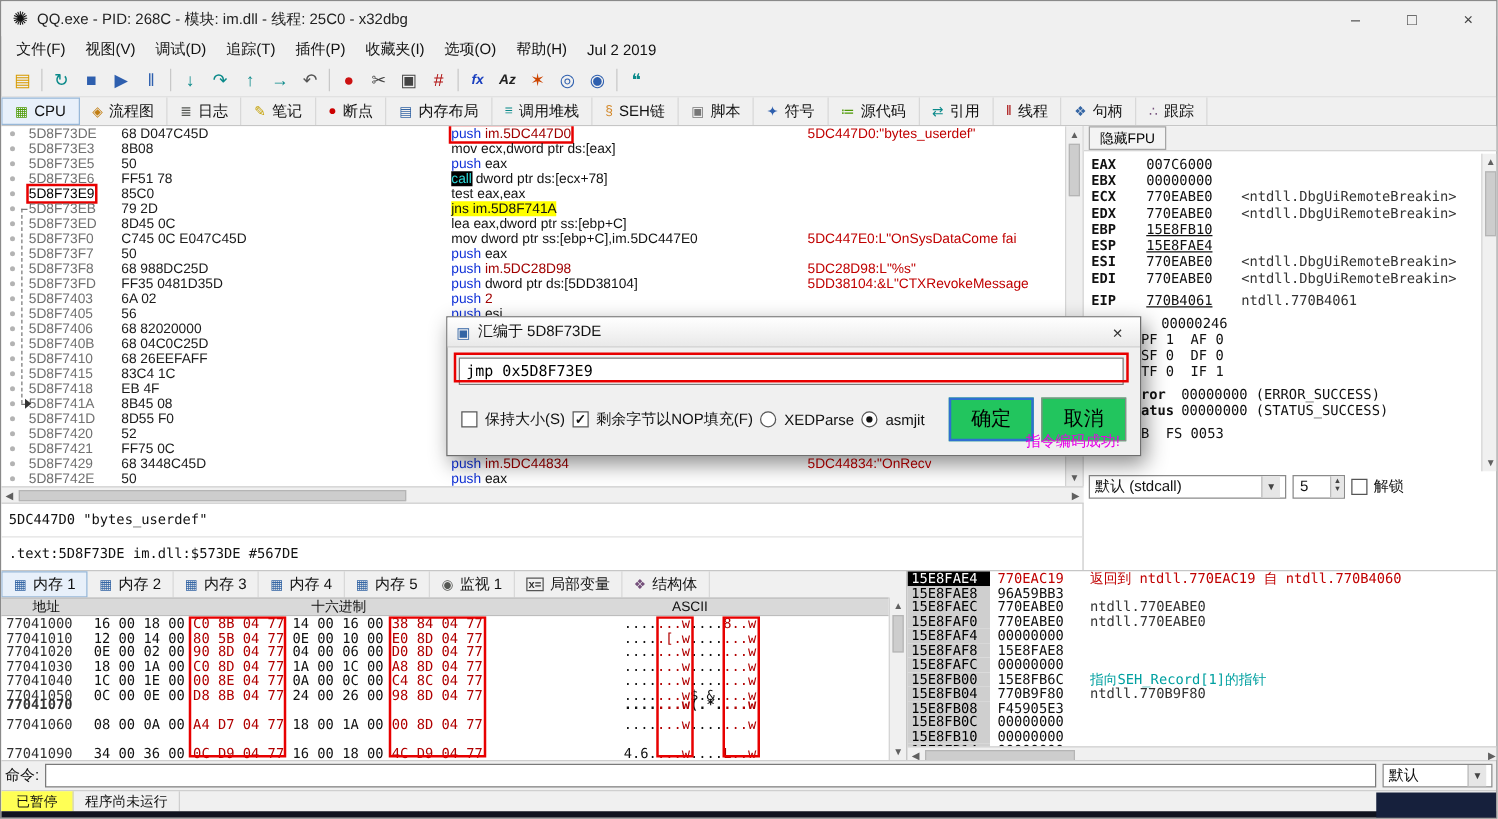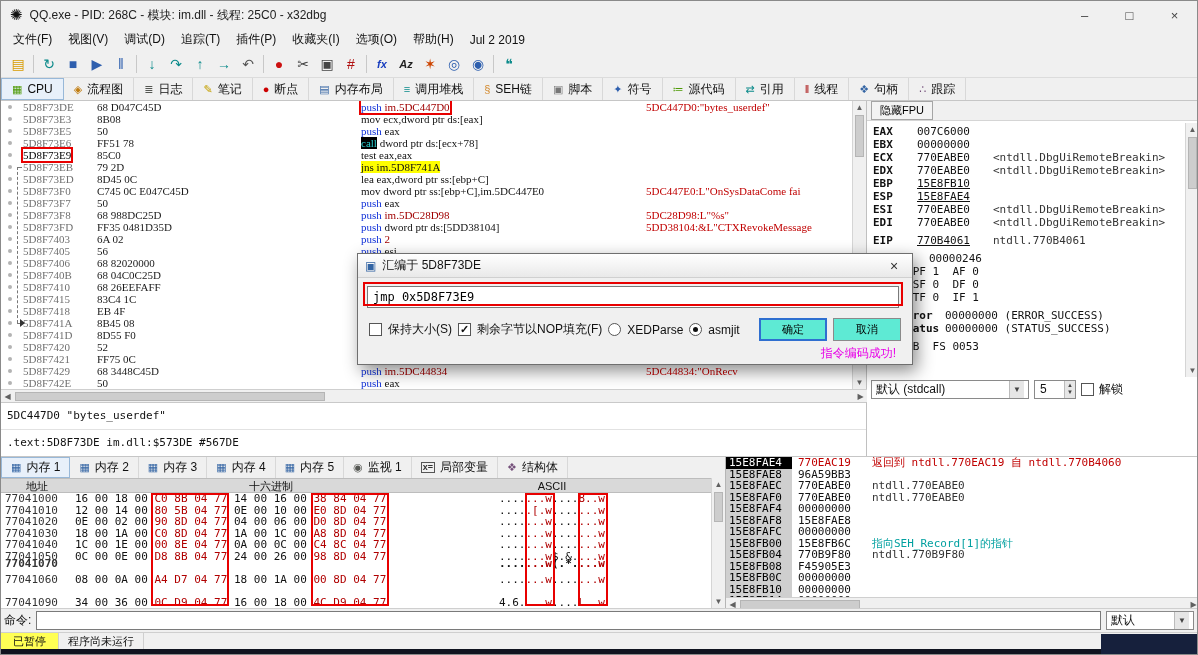--- a/index.html
+++ b/index.html
@@ -20,21 +20,21 @@
 .tbtn{min-width:24px;height:22px;display:flex;align-items:center;justify-content:center;font-size:14px;padding:0 2px}
 .tbtn.small{font-size:11px;font-weight:bold;font-style:italic}
 .tsep{width:1px;height:18px;background:#c8c8c8;margin:0 3px}
 
 #tabbar{position:absolute;left:0;top:77px;width:100%;height:23px;display:flex;background:#f0f0f0;border-bottom:1px solid #c6c6c6}
 .tab{height:100%;display:flex;align-items:center;gap:5px;padding:0 10px;border-right:1px solid #d8d8d8;white-space:nowrap}
 .tab.active{background:#e8f0fa;border:1px solid #98b8d8}
 .tglyph{font-size:11px}
 
 #disasm{position:absolute;left:0;top:100px;width:866px;height:288px;background:#fff;overflow:hidden;border-right:1px solid #c0c0c0}
-.drow{position:absolute;left:0;width:850px;height:12px;line-height:12px;font-family:Liberation Serif, serif;font-size:11px;white-space:pre}
+.drow{position:absolute;left:0;width:850px;height:12px;line-height:12px;font-family:Liberation Sans, sans-serif;font-size:11px;white-space:pre}
 .gdot{position:absolute;left:7px;top:4px;width:4px;height:4px;border-radius:50%;background:#b3b3b3}
 .daddr{position:absolute;left:22px;color:#707070}
 .daddr.boxed{color:#000;outline:2px solid #e80000}
 .dbytes{position:absolute;left:96px;color:#1a1a1a}
 .dinstr{position:absolute;left:360px}
 .dinstr.rboxed{outline:2px solid #e80000}
 .row-jns .dinstr{background:#ffff00}
 .mn-push{color:#1031d8}
 .mn-call{background:#000;color:#2dd8d8}
 .op-addr{color:#a00000}
@@ -120,21 +120,21 @@
 #dlg-close{margin-left:auto;width:36px;height:100%;display:flex;align-items:center;justify-content:center;font-size:14px;color:#333}
 #dlg-input-wrap{position:absolute;left:9px;top:32px;right:13px;height:16px}
 #dlg-input{width:100%;height:22px;border:1px solid #7a7a7a;padding:0 5px;font-size:12px;background:#fff}
 #dlg-redbox{position:absolute;left:-4px;top:-4px;right:-4px;bottom:-4px;border:2px solid #e80000;pointer-events:none}
 #dlg-opts{position:absolute;left:11px;top:64px;right:11px;display:flex;align-items:center;gap:6px}
 .cb{width:13px;height:13px;border:1px solid #555;background:#fff;display:inline-flex;align-items:center;justify-content:center;font-size:11px;font-weight:bold;flex:0 0 13px}
 .cb.checked::after{content:"✓"}
 .radio{width:13px;height:13px;border:1px solid #555;border-radius:50%;background:#fff;position:relative;flex:0 0 13px}
 .radio.sel::after{content:"";position:absolute;left:3px;top:3px;width:5px;height:5px;border-radius:50%;background:#111}
 .optlabel{white-space:nowrap}
-.dlgbtn{width:68px;height:23px;background:#5eead4;border:1px solid #8a8a8a;font-size:11px;font-family:"Liberation Sans",sans-serif}
+.dlgbtn{width:68px;height:35px;background:#22c55e;border:1px solid #8a8a8a;font-size:16px;font-family:"Liberation Sans",sans-serif}
 #btn-ok{margin-left:auto;border:2px solid #2f6fd0}
 #dlg-status{position:absolute;right:16px;top:91px;font-size:12px}
 </style>
 </head>
 <body>
 
 <div id="titlebar">
   <span id="title-icon">✺</span>
   <span id="title-text">QQ.exe - PID: 268C - 模块: im.dll - 线程: 25C0 - x32dbg</span>
   <span class="spacer"></span>

